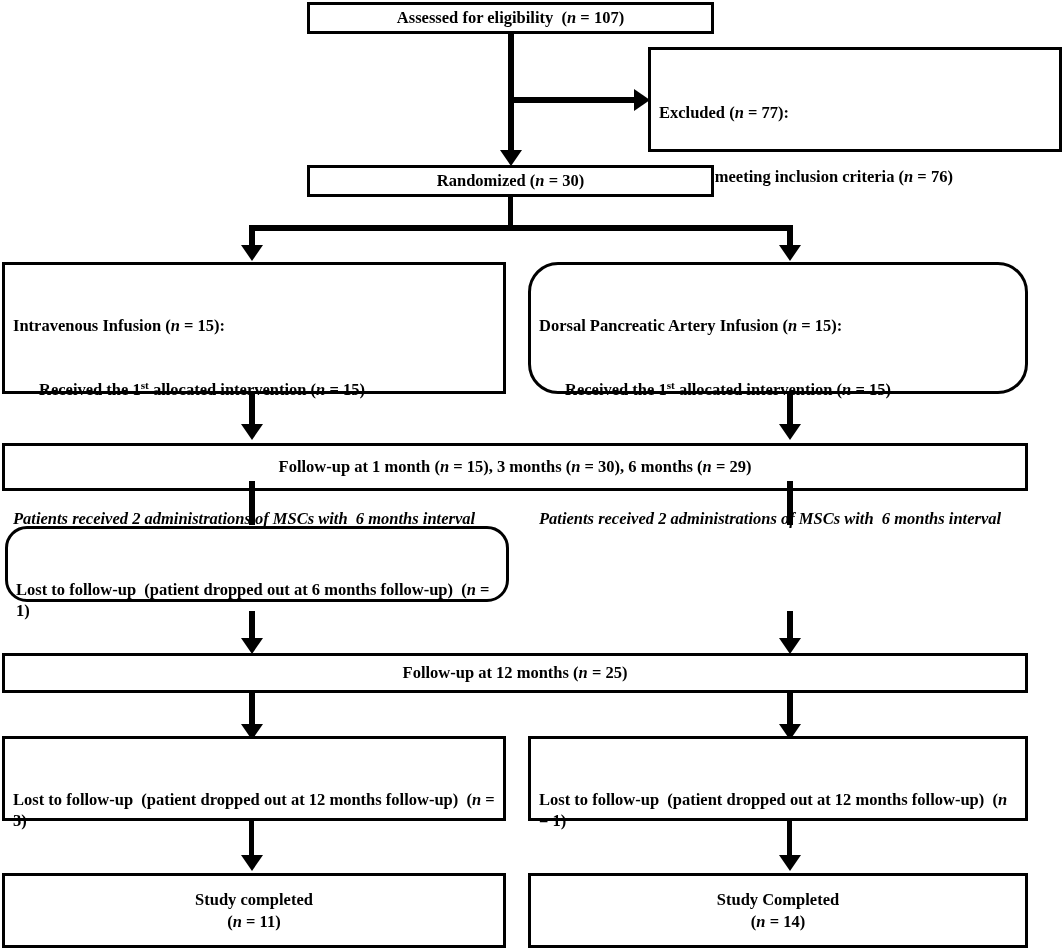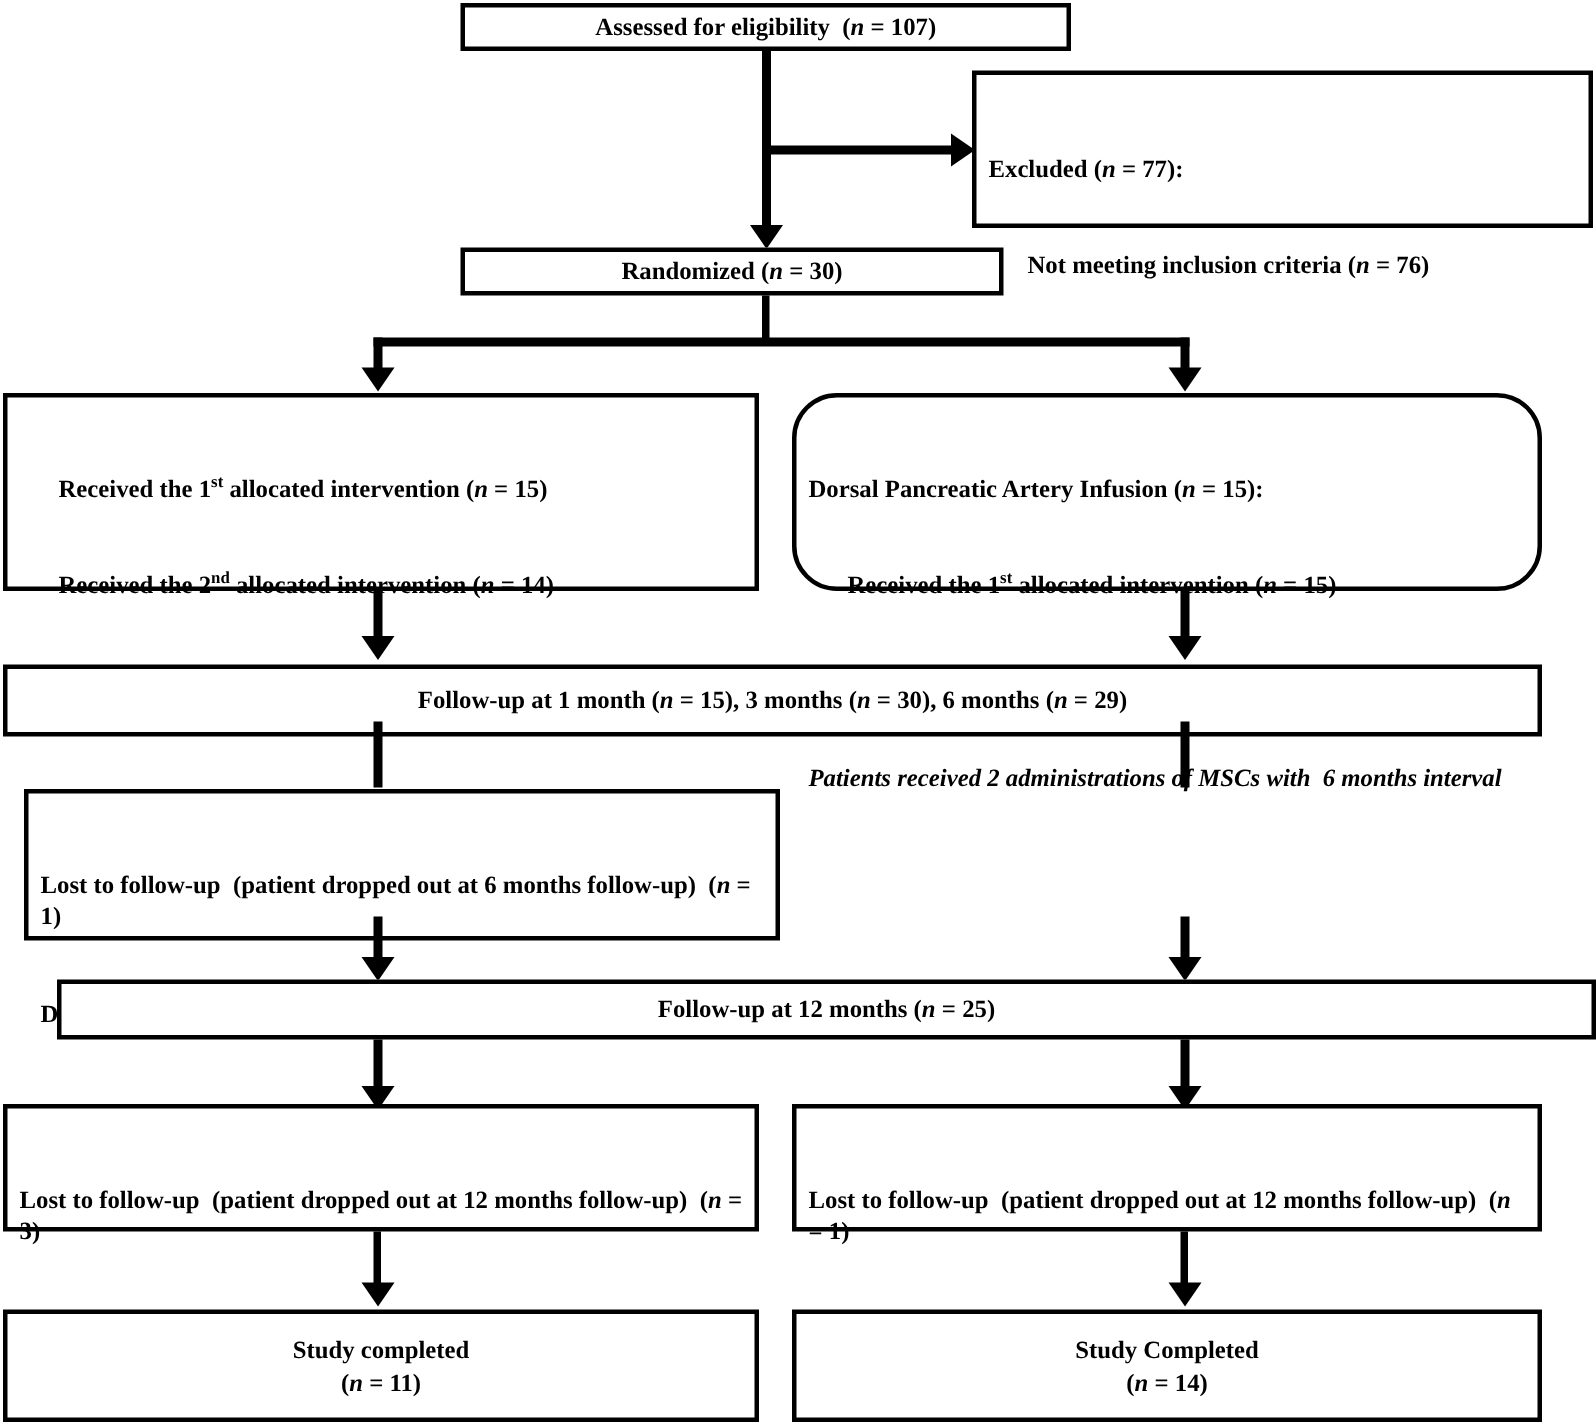--- a/index.html
+++ b/index.html
@@ -99,32 +99,33 @@
   <div class="arrow-down" style="left:500px; top:150px;"></div>
 
   <div class="hline" style="left:508px; top:97px; width:135px;"></div>
   <div class="arrow-right" style="left:634px; top:89px;"></div>
 
   <div class="box left" style="left:648px; top:47px; width:414px; height:105px; padding-top:9px;">
     <span class="line-block">Excluded (<span class="nital">n</span> = 77):</span>
     <span class="line-block indent">Not meeting inclusion criteria (<span class="nital">n</span> = 76)</span>
   </div>
 
-  <div class="box center" style="left:307px; top:165px; width:362px; height:32px;">
+  <div class="box center" style="left:307px; top:165px; width:407px; height:32px;">
     <span>Randomized (<span class="nital">n</span> = 30)</span>
   </div>
 
   <div class="vline" style="left:508px; top:197px; width:5px; height:31px;"></div>
   <div class="hline" style="left:249px; top:225px; width:544px;"></div>
   <div class="vline" style="left:249px; top:225px; height:24px;"></div>
   <div class="arrow-down" style="left:241px; top:245px;"></div>
   <div class="vline" style="left:787px; top:225px; height:24px;"></div>
   <div class="arrow-down" style="left:779px; top:245px;"></div>
 
   <div class="box left" style="left:2px; top:262px; width:504px; height:132px; padding-top:7px;">
+    <span class="line-block"><span>Intravenous Infusion (<span class="nital">n</span> = 15):</span></span>
     <span class="line-block indent">Received the 1<sup>st</sup> allocated intervention (<span class="nital">n</span> = 15)</span>
     <span class="line-block indent">Received the 2<sup>nd</sup> allocated intervention (<span class="nital">n</span> = 14)</span>
     <span class="line-block ital">Patients received 2 administrations of MSCs with  6 months interval</span>
   </div>
 
   <div class="box left" style="left:528px; top:262px; width:500px; height:132px; padding-top:7px;border-radius:30px;">
     <span class="line-block"><span>Dorsal Pancreatic Artery Infusion (<span class="nital">n</span> = 15):</span></span>
     <span class="line-block indent">Received the 1<sup>st</sup> allocated intervention (<span class="nital">n</span> = 15)</span>
     <span class="line-block indent">Received the 2<sup>nd</sup> allocated intervention (<span class="nital">n</span> = 15)</span>
     <span class="line-block ital">Patients received 2 administrations of MSCs with  6 months interval</span>
@@ -135,32 +136,32 @@
   <div class="vline" style="left:787px; top:394px; height:34px;"></div>
   <div class="arrow-down" style="left:779px; top:424px;"></div>
 
   <div class="box center" style="left:2px; top:443px; width:1026px; height:48px;">
     <span>Follow-up at 1 month (<span class="nital">n</span> = 15), 3 months (<span class="nital">n</span> = 30), 6 months (<span class="nital">n</span> = 29)</span>
   </div>
 
   <div class="vline" style="left:249px; top:481px; height:44px;"></div>
   <div class="vline" style="left:787px; top:481px; height:44px;"></div>
 
-  <div class="box left" style="left:16px; top:526px; width:504px; height:101px; padding-top:7px;">
+  <div class="box left" style="left:5px; top:526px; width:504px; height:76px; padding-top:7px;border-radius:22px;">
     <span class="line-block">Lost to follow-up  (patient dropped out at 6 months follow-up)  (<span class="nital">n</span> = 1)</span>
     <span class="line-block">Discontinued intervention (<span class="nital">n</span> = 0)</span>
   </div>
 
 
   <div class="vline" style="left:249px; top:611px; height:33px;"></div>
   <div class="arrow-down" style="left:241px; top:638px;"></div>
   <div class="vline" style="left:787px; top:611px; height:33px;"></div>
   <div class="arrow-down" style="left:779px; top:638px;"></div>
 
-  <div class="box center" style="left:2px; top:653px; width:1026px; height:40px;margin-left:36px;">
+  <div class="box center" style="left:2px; top:653px; width:1026px; height:40px;">
     <span>Follow-up at 12 months (<span class="nital">n</span> = 25)</span>
   </div>
 
   <div class="vline" style="left:249px; top:693px; height:39px;"></div>
   <div class="arrow-down" style="left:241px; top:724px;"></div>
   <div class="vline" style="left:787px; top:693px; height:39px;"></div>
   <div class="arrow-down" style="left:779px; top:724px;"></div>
 
   <div class="box left" style="left:2px; top:736px; width:504px; height:85px; padding-top:7px;">
     <span class="line-block">Lost to follow-up  (patient dropped out at 12 months follow-up)  (<span class="nital">n</span> = 3)</span>

